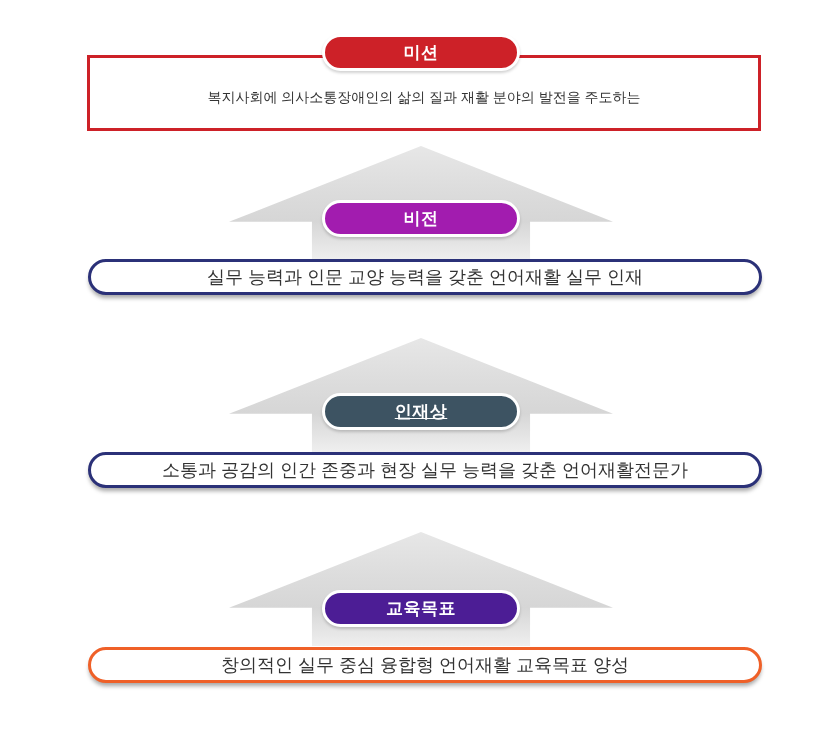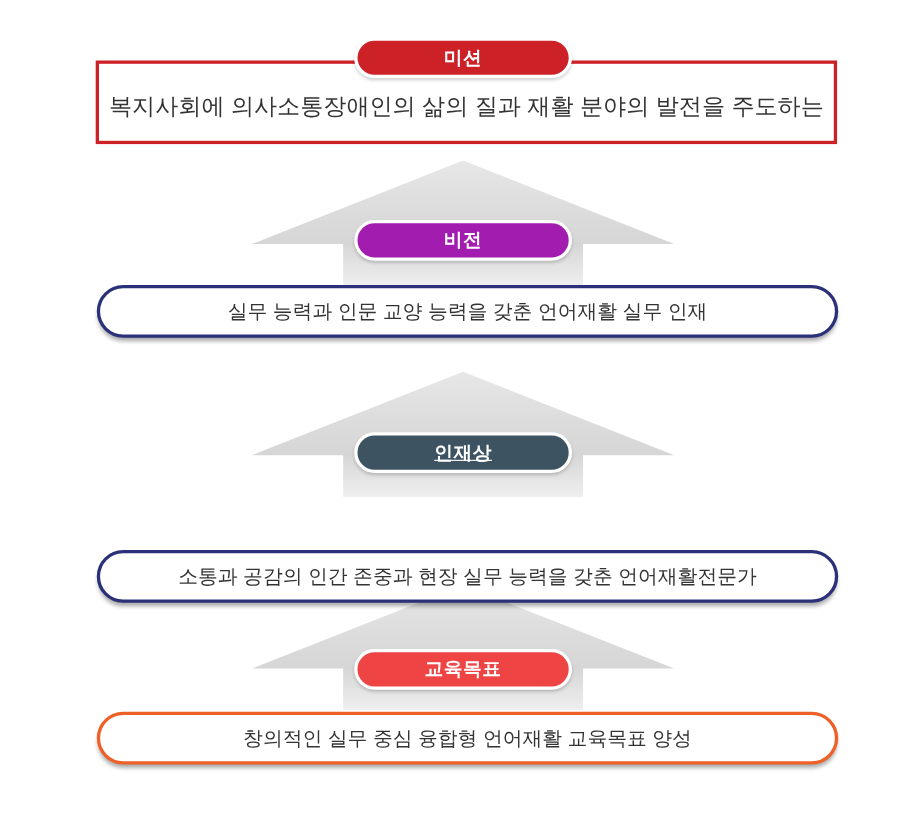--- a/index.html
+++ b/index.html
@@ -20,36 +20,36 @@
   .pill-talent   { top:393px;text-decoration:underline; }
   .pill-goal     { top:590px; }
   
   .mission-box {
     position:absolute; left:87px; top:55px; width:674px; height:76px;
     box-sizing:border-box; border:3px solid #cd2128; background:#ffffff;
     display:flex; flex-direction:column; align-items:center; justify-content:center;
     z-index:1; padding-top:8px;
   }
   .mission-box .line {
-    font-size:21px; line-height:25px; color:#333333; font-weight:500;
+    font-size:14px; line-height:25px; color:#333333; font-weight:500;
     white-space:nowrap;
   }
   
   .arrow {
     position:absolute; left:229px; width:384px; height:114px; z-index:1;
     background:linear-gradient(180deg,#e7e7e7 0%,#dcdcdc 40%,#d6d6d6 66%,#efefef 100%);
     clip-path:polygon(50% 0%, 100% 66.5%, 78.4% 66.5%, 78.4% 100%,
                       21.6% 100%, 21.6% 66.5%, 0% 66.5%);
   }
   .arrow-1 { top:146px; }
   .arrow-2 { top:338px; }
   .arrow-3 { top:532px; }
   
   .stadium {
-    position:absolute; left:88px; width:674px; height:48px;
+    position:absolute; left:88px; width:674px; height:36px;
     box-sizing:border-box; border-width:3px; border-style:solid; border-radius:24px;
     background:#ffffff; display:flex; align-items:center; justify-content:center;
     font-size:18px; color:#333333; font-weight:500; z-index:2;
     box-shadow:0 4px 4px -1px rgba(0,0,0,0.35);
     white-space:nowrap;
   }
   .stadium-vision { top:259px; }
   .stadium-talent { top:452px; }
   .stadium-goal   { top:647px; }
 </style>
@@ -70,25 +70,25 @@
     <span>비전</span>
   </div>
   <div class="stadium stadium-vision" style="border-color: rgb(43, 49, 120);">
     <span>실무 능력과 인문 교양 능력을 갖춘 언어재활 실무 인재</span>
   </div>
 
   <div class="arrow arrow-2"></div>
   <div class="pill pill-talent" style="background-color: rgb(61, 83, 98);">
     <span>인재상</span>
   </div>
-  <div class="stadium stadium-talent" style="border-color: rgb(43, 49, 120); margin-top: 48px;">
+  <div class="stadium stadium-talent" style="border-color: rgb(43, 49, 120);">
     <span>소통과 공감의 인간 존중과 현장 실무 능력을 갖춘 언어재활전문가</span>
   </div>
 
   <div class="arrow arrow-3"></div>
-  <div class="pill pill-goal" style="background-color: #ef4444;">
+  <div class="pill pill-goal" style="background-color: #4c1d95;">
     <span>교육목표</span>
   </div>
   <div class="stadium stadium-goal" style="border-color: rgb(239, 96, 40);">
     <span>창의적인 실무 중심 융합형 언어재활 교육목표 양성</span>
   </div>
 
 </div>
 
 </body></html>

